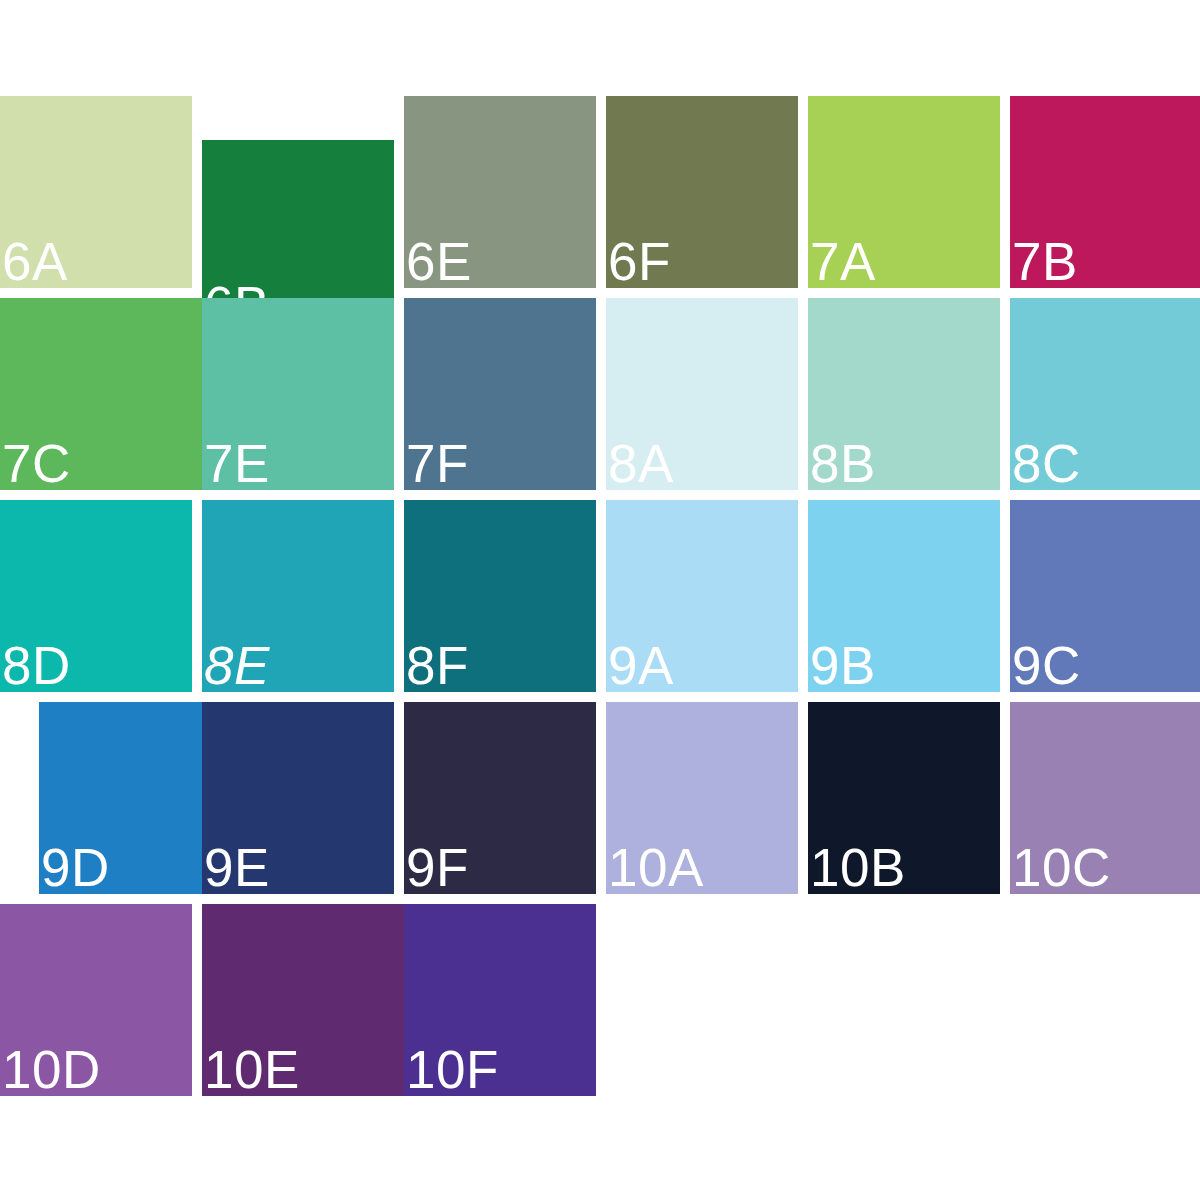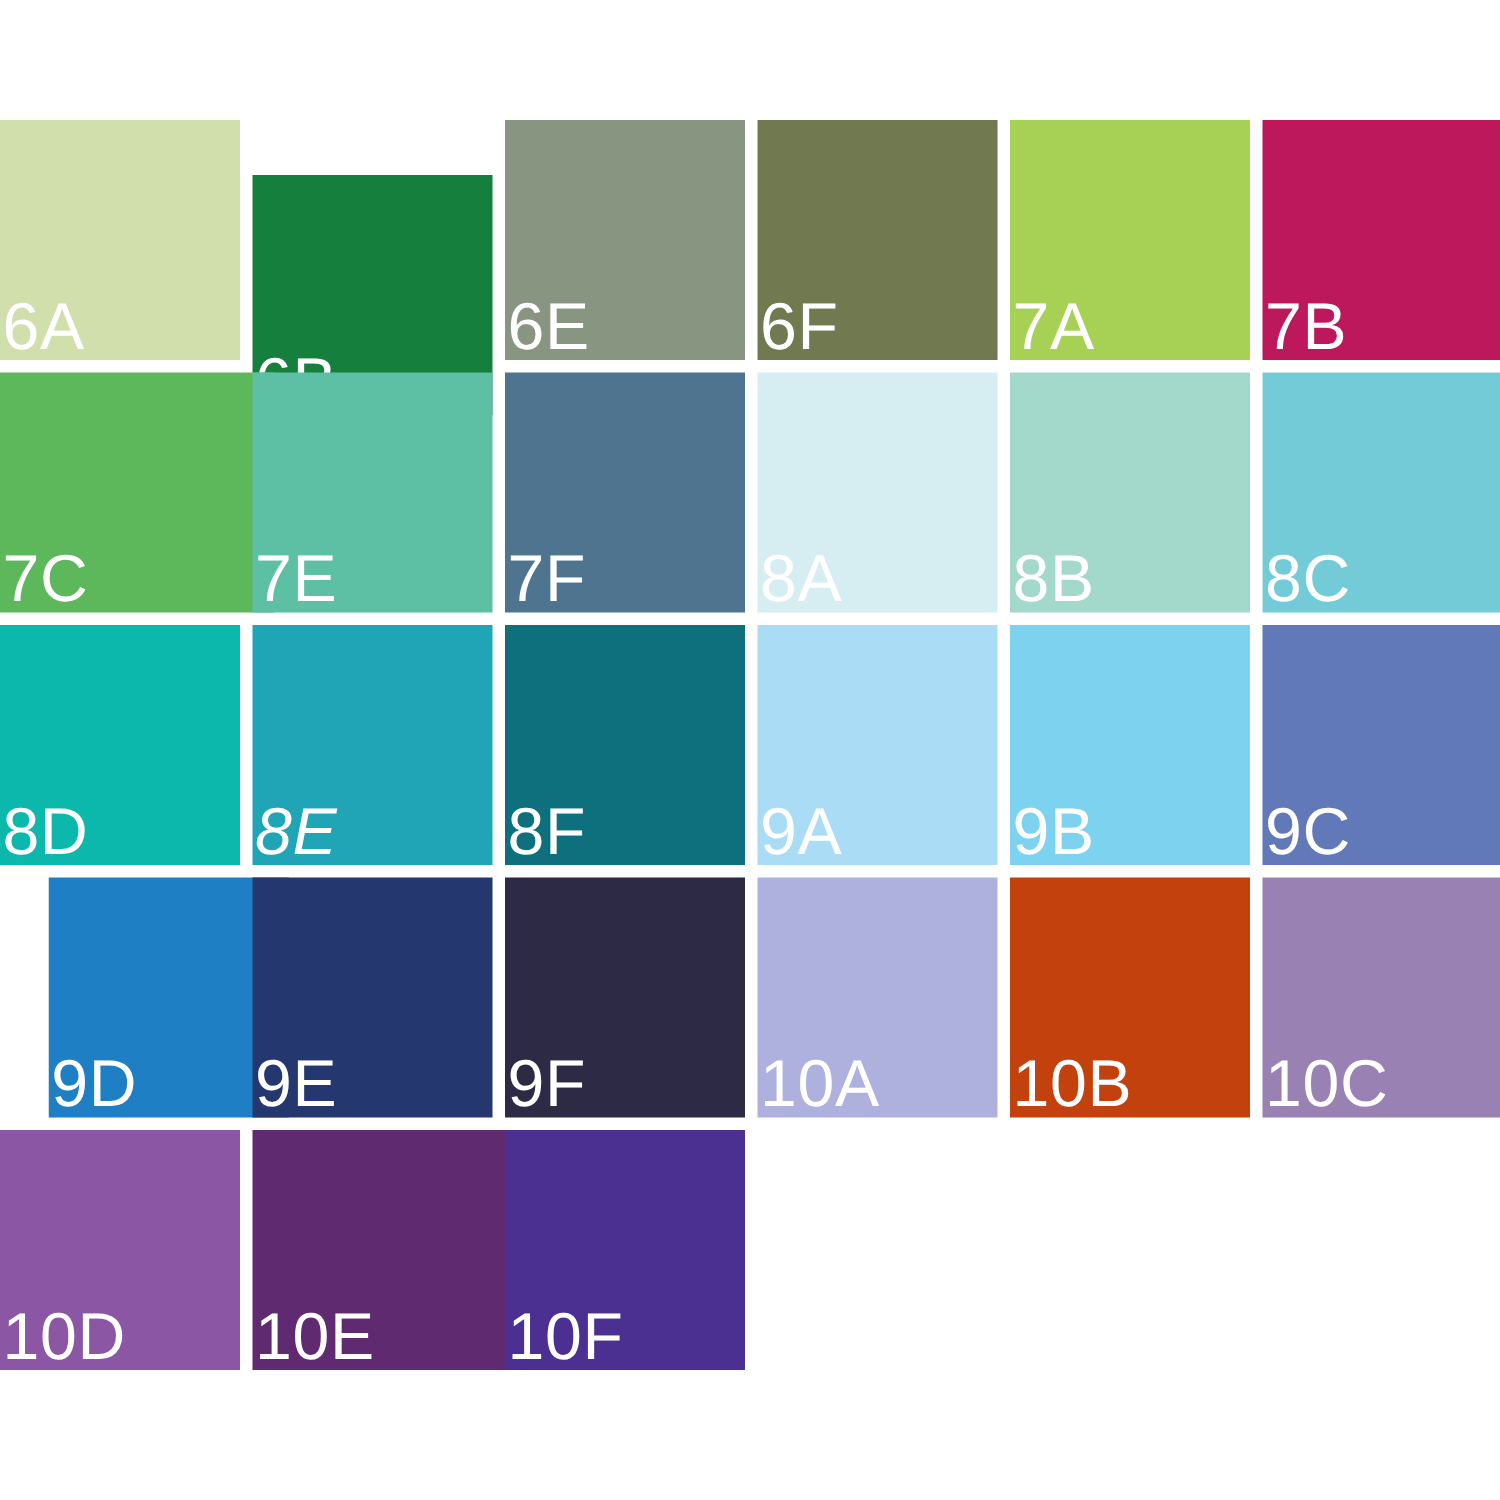--- a/index.html
+++ b/index.html
@@ -110,21 +110,21 @@
     </div>
     <div class="swatch" style="background: rgb(36, 56, 111);">
       <span class="swatch-label">9E</span>
     </div>
     <div class="swatch" style="background: rgb(45, 42, 70);">
       <span class="swatch-label">9F</span>
     </div>
     <div class="swatch" style="background: rgb(174, 176, 221);">
       <span class="swatch-label">10A</span>
     </div>
-    <div class="swatch" style="background: #c2410c;">
+    <div class="swatch" style="background: #0f172a;">
       <span class="swatch-label">10B</span>
     </div>
     <div class="swatch" style="background: rgb(154, 129, 180);">
       <span class="swatch-label">10C</span>
     </div>
     <div class="swatch" style="background: rgb(139, 86, 164);">
       <span class="swatch-label">10D</span>
     </div>
     <div class="swatch" style="background: rgb(95, 42, 112); padding-left: 20px;">
       <span class="swatch-label">10E</span>

